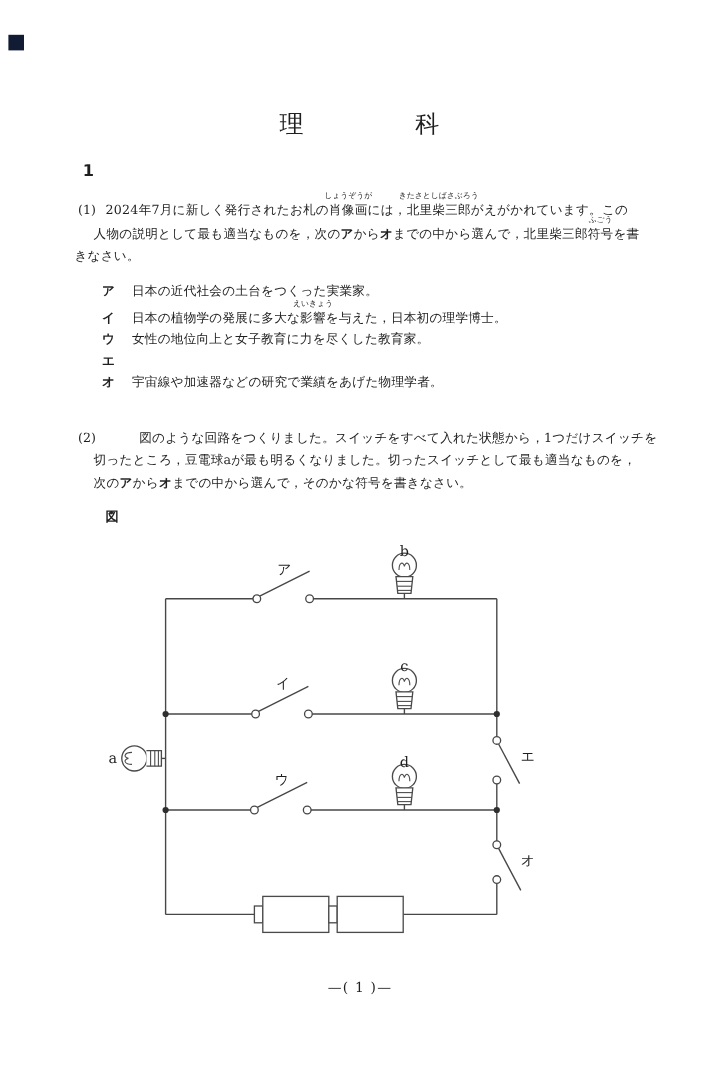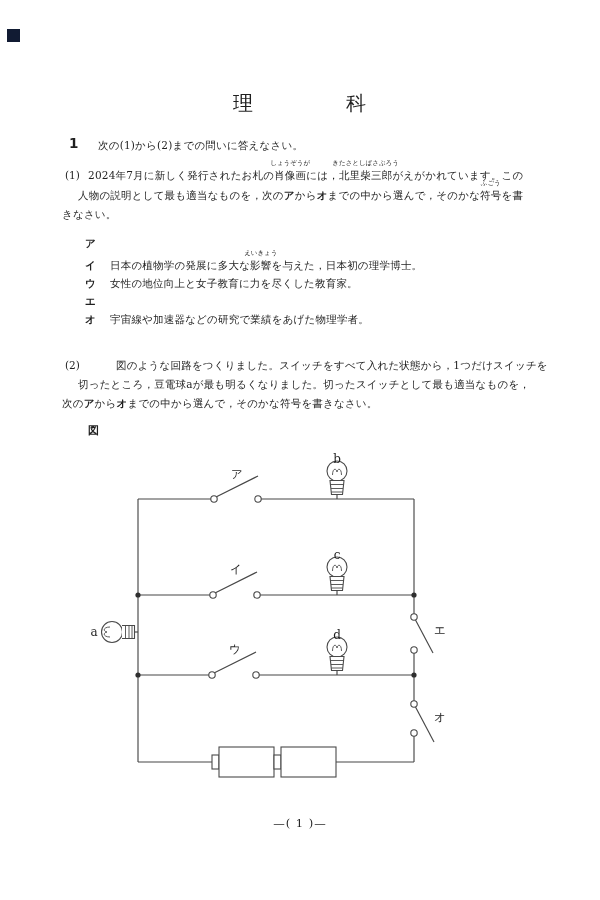--- a/index.html
+++ b/index.html
@@ -22,21 +22,21 @@
   .p1l2{left:78px;top:186px;}
   .p1l3{left:62px;top:205px;}
   .optrow{height:19px;}
   .opt-marker{font-family:"DejaVu Sans","Liberation Sans",sans-serif;font-weight:bold;
               font-size:10.5px;line-height:19px;}
   .o0{top:234px;} .o1{top:256px;} .o2{top:274px;} .o3{top:292px;} .o4{top:310px;}
   .omk{left:85px;} .otx{left:110px;}
   .p2marker{left:65px;top:356px;}
   .p2l1{left:88px;top:356px;padding-left:28px;}
   .p2l2{left:78px;top:375px;text-align:right;}
-  .p2l3{left:62px;top:394px;}
+  .p2l3{left:78px;top:394px;}
   .figlabel{left:88px;top:421px;font-family:"DejaVu Sans","Liberation Sans",sans-serif;
             font-weight:bold;font-size:11px;line-height:19px;}
   .footer{left:0;top:814px;width:600px;text-align:center;font-size:11.5px;line-height:19px;
           letter-spacing:1px;}
   .seg-bold{font-family:"DejaVu Sans","Liberation Sans",sans-serif;font-weight:bold;}
   .rb{position:relative;display:inline-block;}
   .rt{position:absolute;left:50%;top:-7.5px;transform:translateX(-50%);
       font-size:6.5px;line-height:8px;letter-spacing:0;white-space:nowrap;color:#222;}
   svg.circuit{position:absolute;left:0;top:0;pointer-events:none;}
   svg.circuit .wire{stroke:#474747;stroke-width:1.15;fill:none;}
@@ -55,28 +55,28 @@
 <div class="page">
 
   <div class="abs corner-mark"></div>
 
   <div class="abs title">
     <span>理</span>
     <span>科</span>
   </div>
 
   <div class="abs q1num">1</div>
-  <div class="abs bodytext q1prompt">次の(1)から(2)までの問いに答えなさい。</div>
 
   <div class="abs marker p1marker">(1)</div>
   <div class="abs bodytext p1l1"><span>2024年7月に新しく発行されたお札の</span><span class="rb">肖像画<span class="rt">しょうぞうが</span></span><span>には，</span><span class="rb">北里柴三郎<span class="rt">きたさとしばさぶろう</span></span><span>がえがかれています。この</span></div>
-  <div class="abs bodytext p1l2"><span>人物の説明として最も適当なものを，次の</span><span class="seg-bold">ア</span><span>から</span><span class="seg-bold">オ</span><span>までの中から選んで，そのかな</span><span class="rb">符号<span class="rt">ふごう</span></span><span>を書</span></div>
+  <div class="abs bodytext p1l2"><span>人物の説明として最も適当なものを，次の</span><span class="seg-bold">ア</span><span>から</span><span class="seg-bold">オ</span><span>までの中から選んで，北里柴三郎</span><span class="rb">符号<span class="rt">ふごう</span></span><span>を書</span></div>
   <div class="abs bodytext p1l3"><span>きなさい。</span></div>
 
   <div class="abs optrow opt-marker omk o0">ア</div>
+  <div class="abs optrow bodytext otx o0"><span>日本の近代社会の土台をつくった実業家。</span></div>
   <div class="abs optrow opt-marker omk o1">イ</div>
   <div class="abs optrow bodytext otx o1"><span>日本の植物学の発展に多大な</span><span class="rb">影響<span class="rt">えいきょう</span></span><span>を与えた，日本初の理学博士。</span></div>
   <div class="abs optrow opt-marker omk o2">ウ</div>
   <div class="abs optrow bodytext otx o2"><span>女性の地位向上と女子教育に力を尽くした教育家。</span></div>
   <div class="abs optrow opt-marker omk o3">エ</div>
   <div class="abs optrow opt-marker omk o4">オ</div>
   <div class="abs optrow bodytext otx o4"><span>宇宙線や加速器などの研究で業績をあげた物理学者。</span></div>
 
   <div class="abs marker p2marker">(2)</div>
   <div class="abs bodytext p2l1"><span>図のような回路をつくりました。スイッチをすべて入れた状態から，1つだけスイッチを</span></div>

